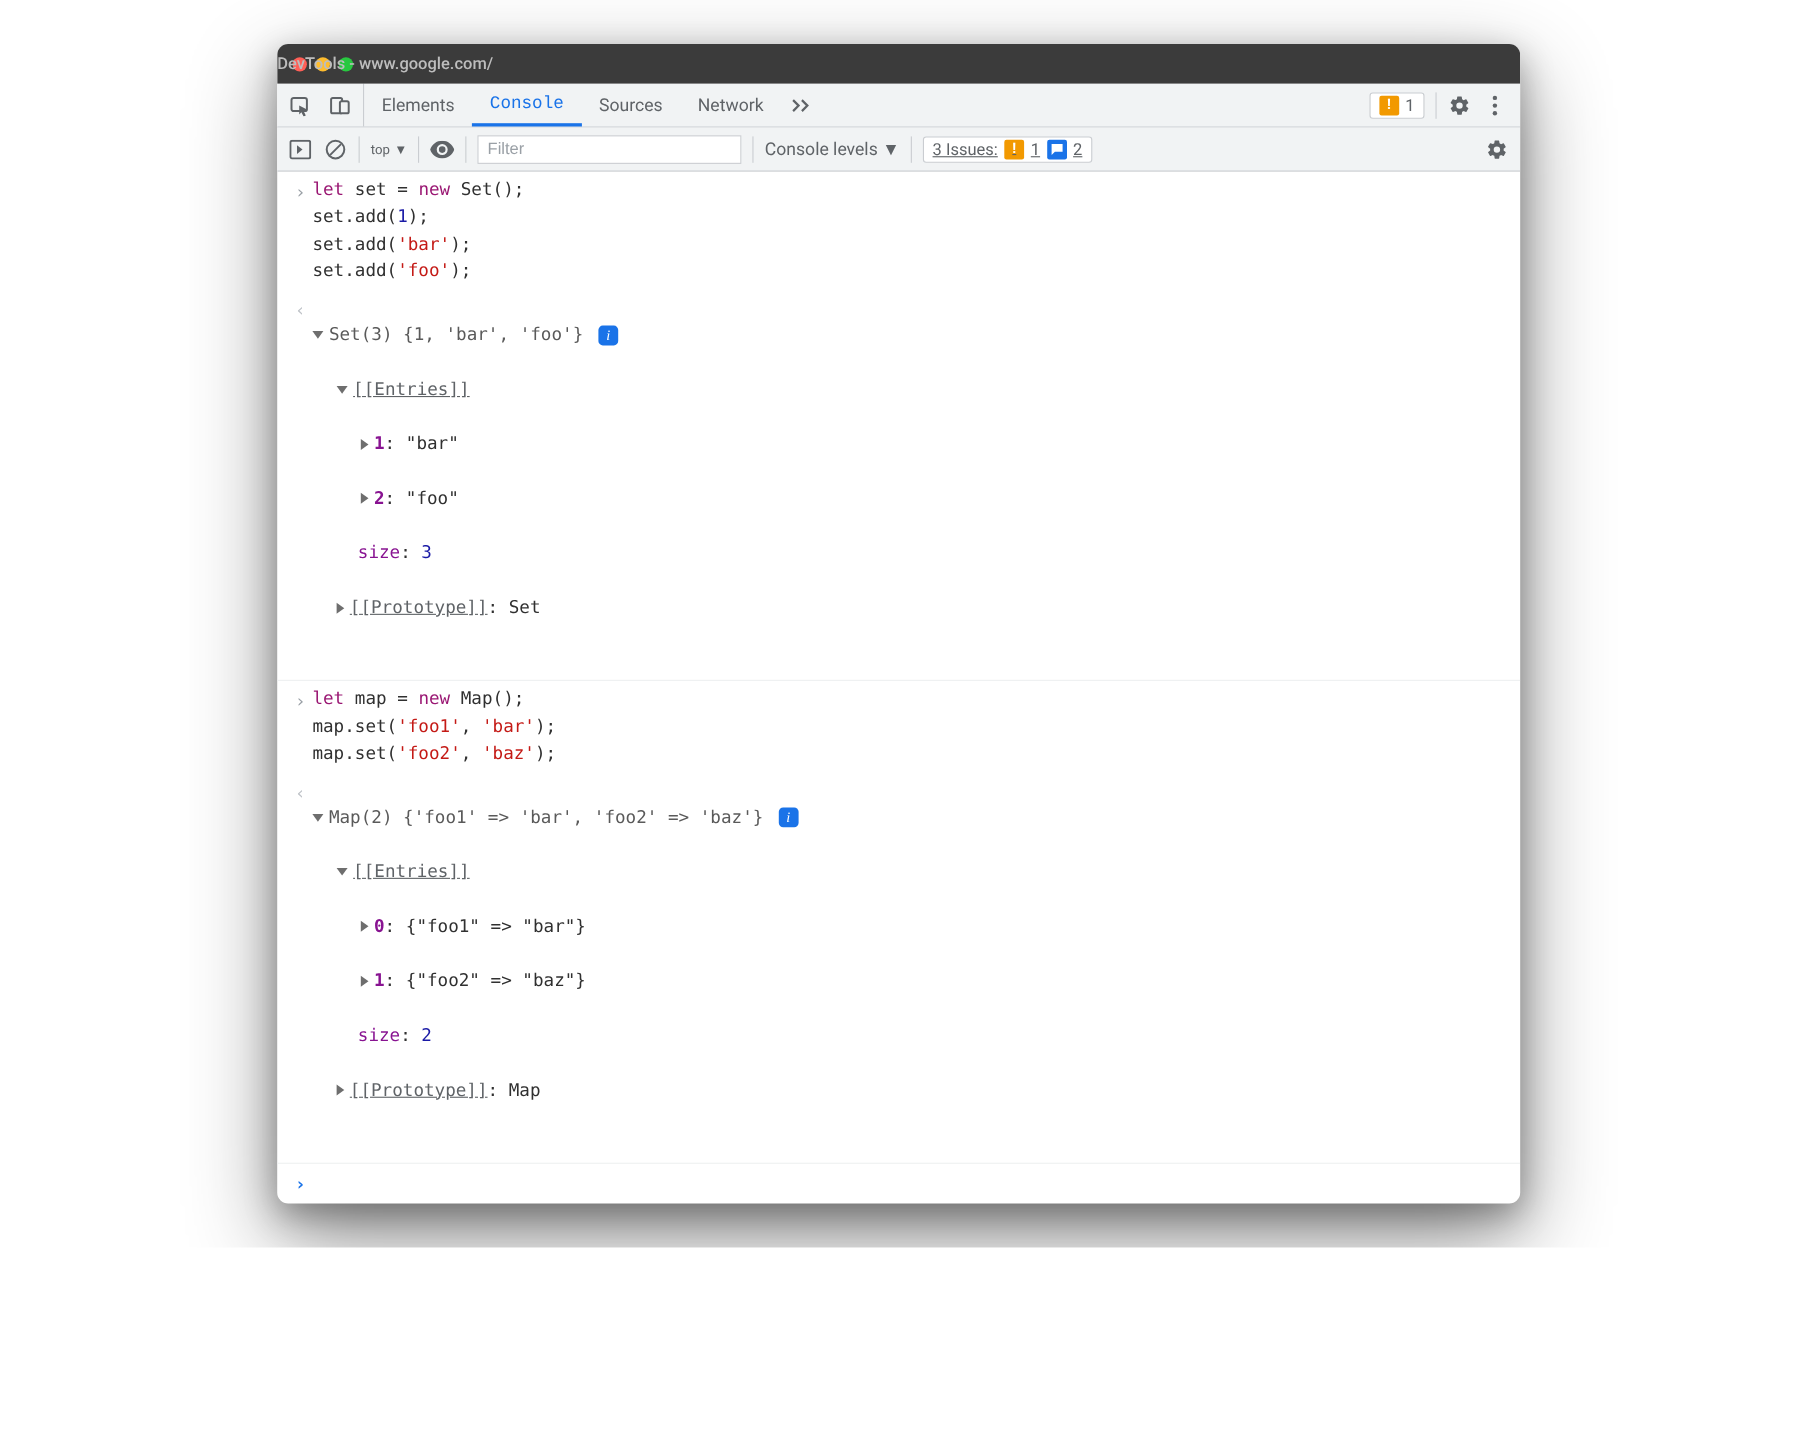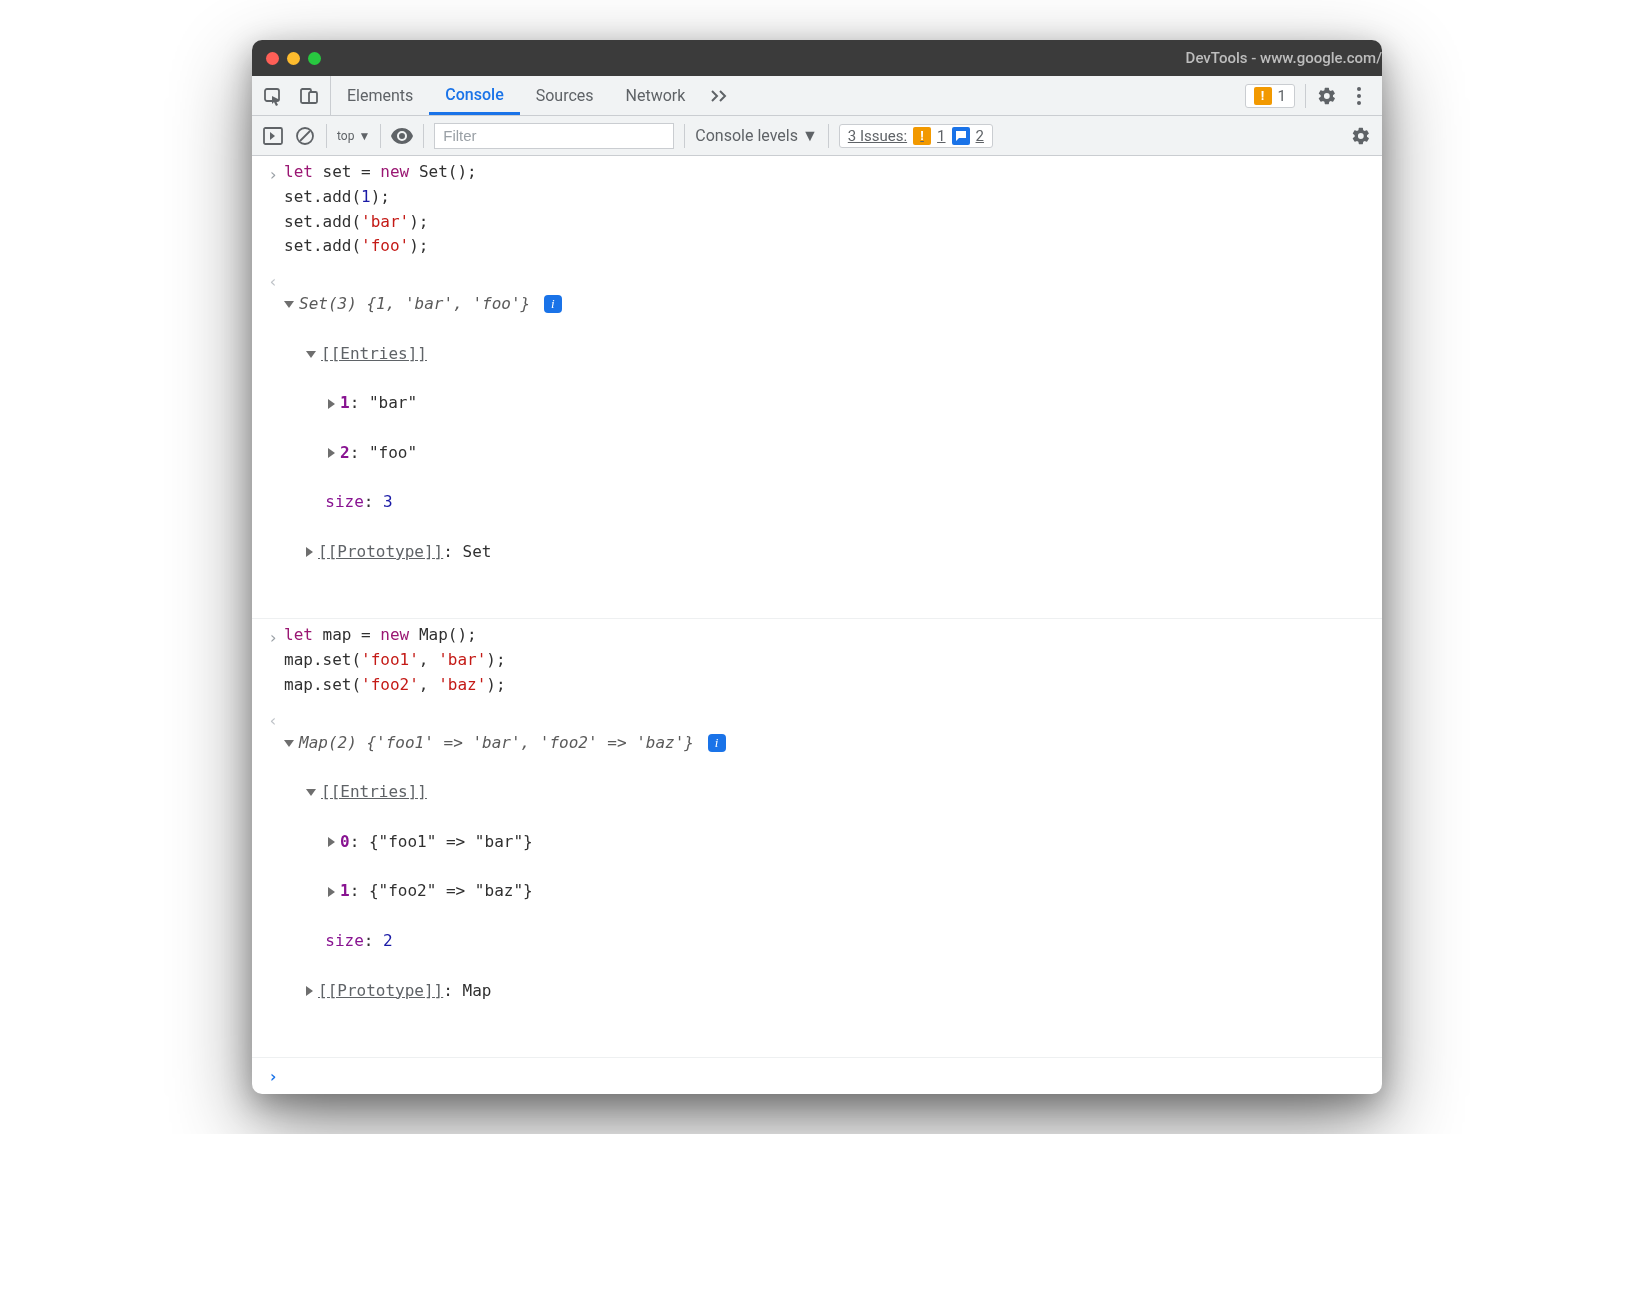--- a/index.html
+++ b/index.html
@@ -30,21 +30,21 @@
     display: flex;
     gap: 8px;
   }
   .dot { width: 13px; height: 13px; border-radius: 50%; }
   .dot.red { background: #ff5f57; }
   .dot.yellow { background: #febc2e; }
   .dot.green { background: #28c840; }
   .title-text {
     position: absolute;
     left: 0; right: 0;
-    text-align: right;
+    text-align: left;
     color: #bdbdbd;
     font-size: 15px;
     font-weight: 500;
     pointer-events: none;
   }
   .tabs-bar {
     height: 40px;
     background: #f1f3f4;
     border-bottom: 1px solid #cacdd1;
     display: flex;
@@ -73,20 +73,21 @@
     display: flex;
     align-items: center;
     color: #5f6367;
     font-size: 16px;
     cursor: pointer;
   }
   .tab.active {
     color: #1a73e8;
     border-bottom: 3px solid #1a73e8;
     font-weight: 500;
+    font-family: Liberation Mono, monospace;
   }
   .overflow-arrows {
     display: flex;
     align-items: center;
     padding: 0 10px;
     color: #5f6367;
     font-size: 18px;
   }
   .tabs-right {
     margin-left: auto;
@@ -200,21 +201,21 @@
     vertical-align: middle;
   }
   .tri.down {
     border-left:5px solid transparent;
     border-right:5px solid transparent;
     border-top:7px solid #6e6e6e;
     border-bottom:none;
     width:0;height:0;
     margin-right:5px;
   }
-  .italicgrey { font-style: italic; color:#5a5a5a;margin-top:32px; }
+  .italicgrey { color:#5a5a5a;margin-top:32px; }
   .info-badge {
     display:inline-flex;
     align-items:center;justify-content:center;
     width:18px;height:18px;
     background:#1a73e8;
     color:#fff;
     border-radius:4px;
     font-style: italic;
     font-family: Georgia, serif;
     font-size:13px;

